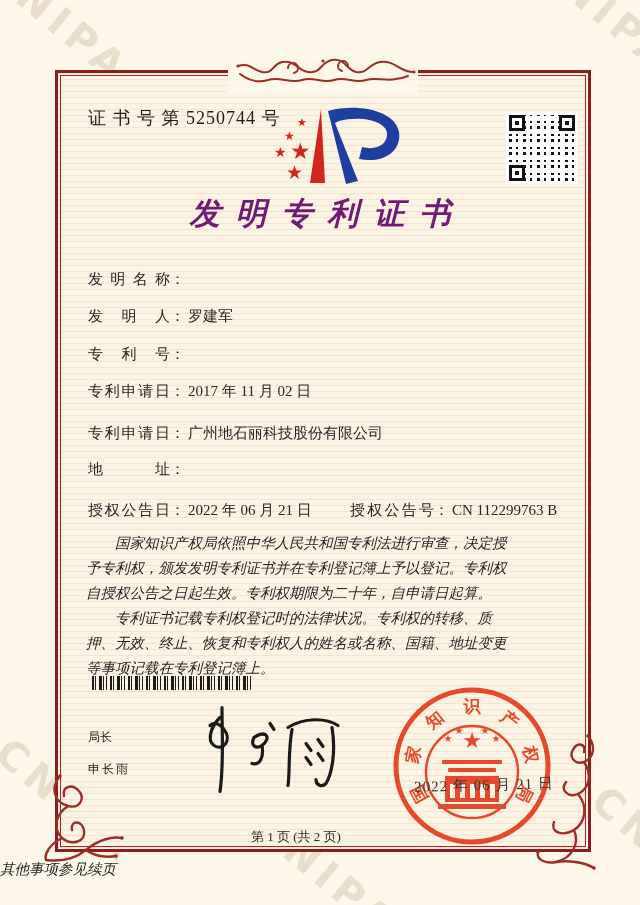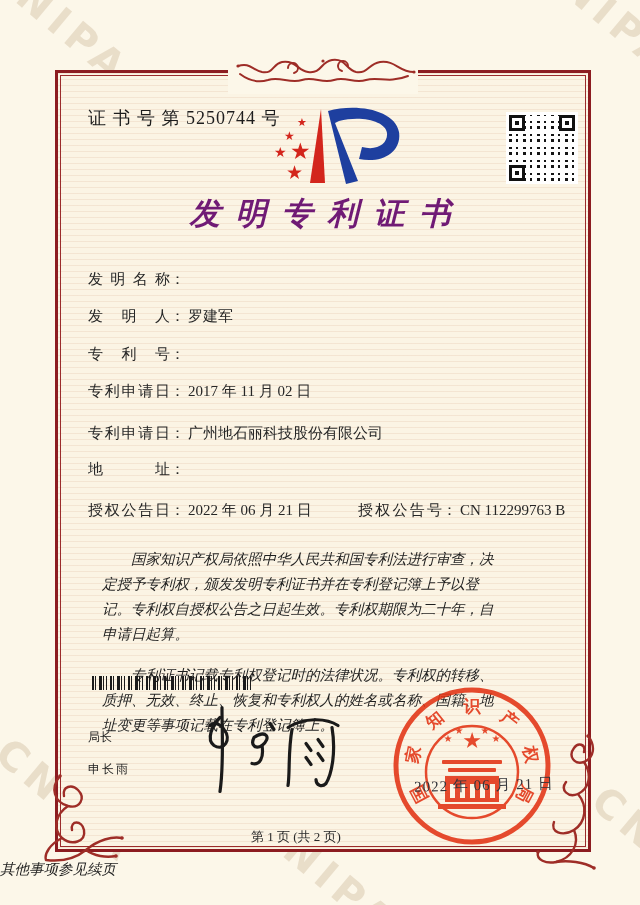--- a/index.html
+++ b/index.html
@@ -41,25 +41,25 @@
   .title{
     position:absolute;left:0;top:193px;width:640px;text-align:center;
     font-size:31px;font-weight:bold;color:#701a75;letter-spacing:15px;text-indent:15px;font-style:italic;
   }
   
   .row{position:absolute;left:88px;display:flex;font-size:15px;line-height:21px;color:#262626;}
   .flabel{display:inline-block;width:82px;text-align:justify;text-align-last:justify;flex:none;}
   .colon{flex:none;}
   .fvalue{margin-left:3px;}
   .addr .fvalue{width:352px;}
-  .pair2{display:flex;margin-left:22px;}
+  .pair2{display:flex;margin-left:14px;}
   .flabel2{display:inline-block;width:84px;text-align:justify;text-align-last:justify;flex:none;}
   
   .paras{position:absolute;left:86px;top:531px;width:434px;font-size:14.5px;line-height:25px;font-style:italic;color:#1f1f1f;}
-  .paras p{margin:16px;text-indent:2em;}
+  .paras p{margin:0;text-indent:2em;}
   
   .barcode{
     position:absolute;left:92px;top:676px;width:162px;height:14px;
     background:repeating-linear-gradient(90deg,
       #1b1b1b 0 2px, rgba(0,0,0,0) 2px 3px,
       #1b1b1b 3px 4px, rgba(0,0,0,0) 4px 7px,
       #1b1b1b 7px 10px, rgba(0,0,0,0) 10px 11px,
       #1b1b1b 11px 12px, rgba(0,0,0,0) 12px 14px,
       #1b1b1b 14px 15px, rgba(0,0,0,0) 15px 18px);
   }

